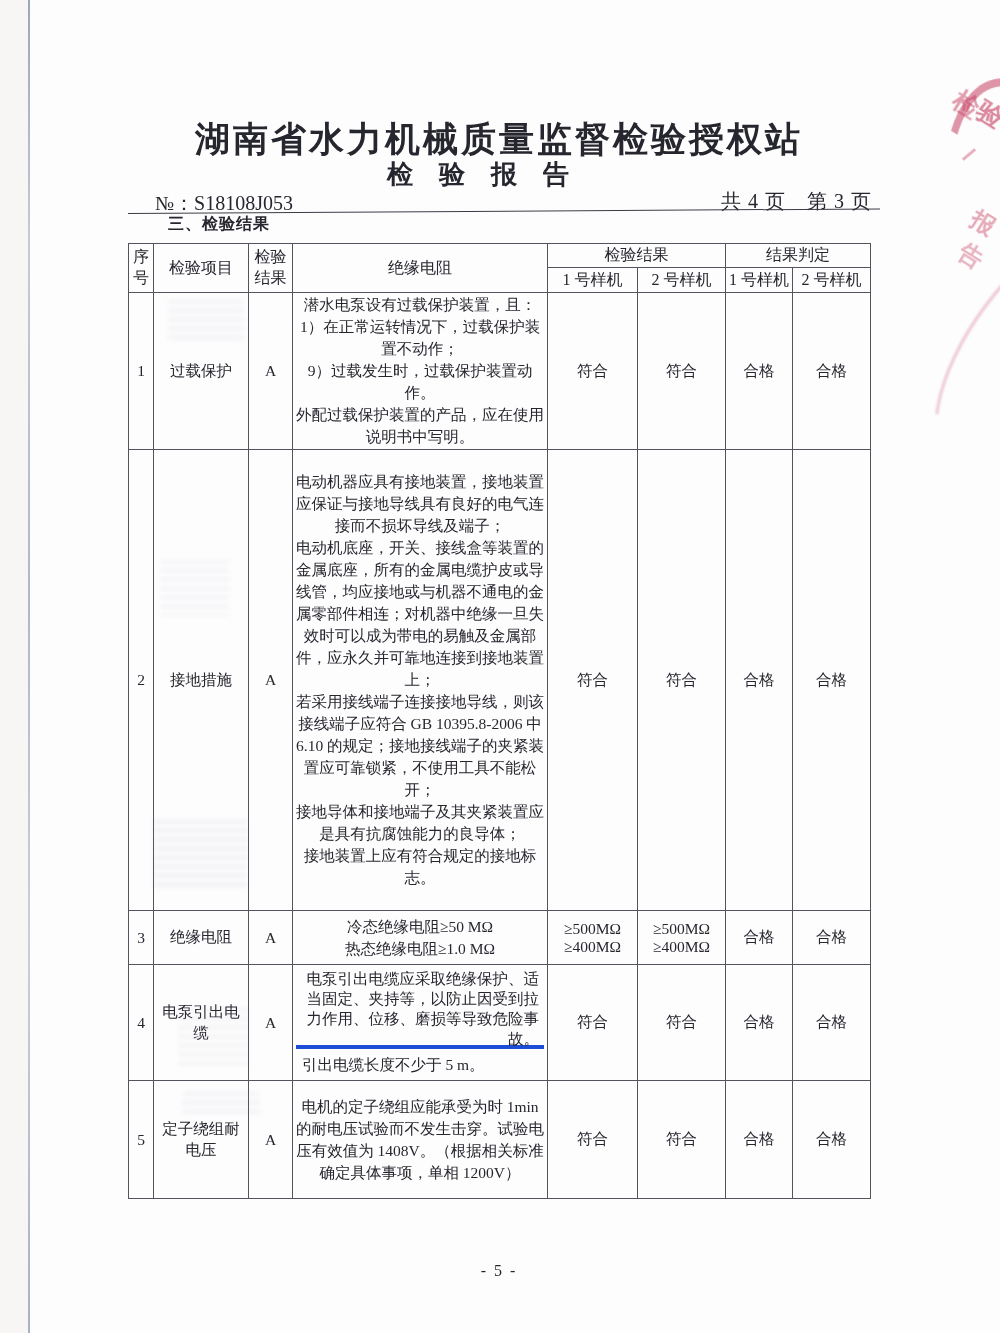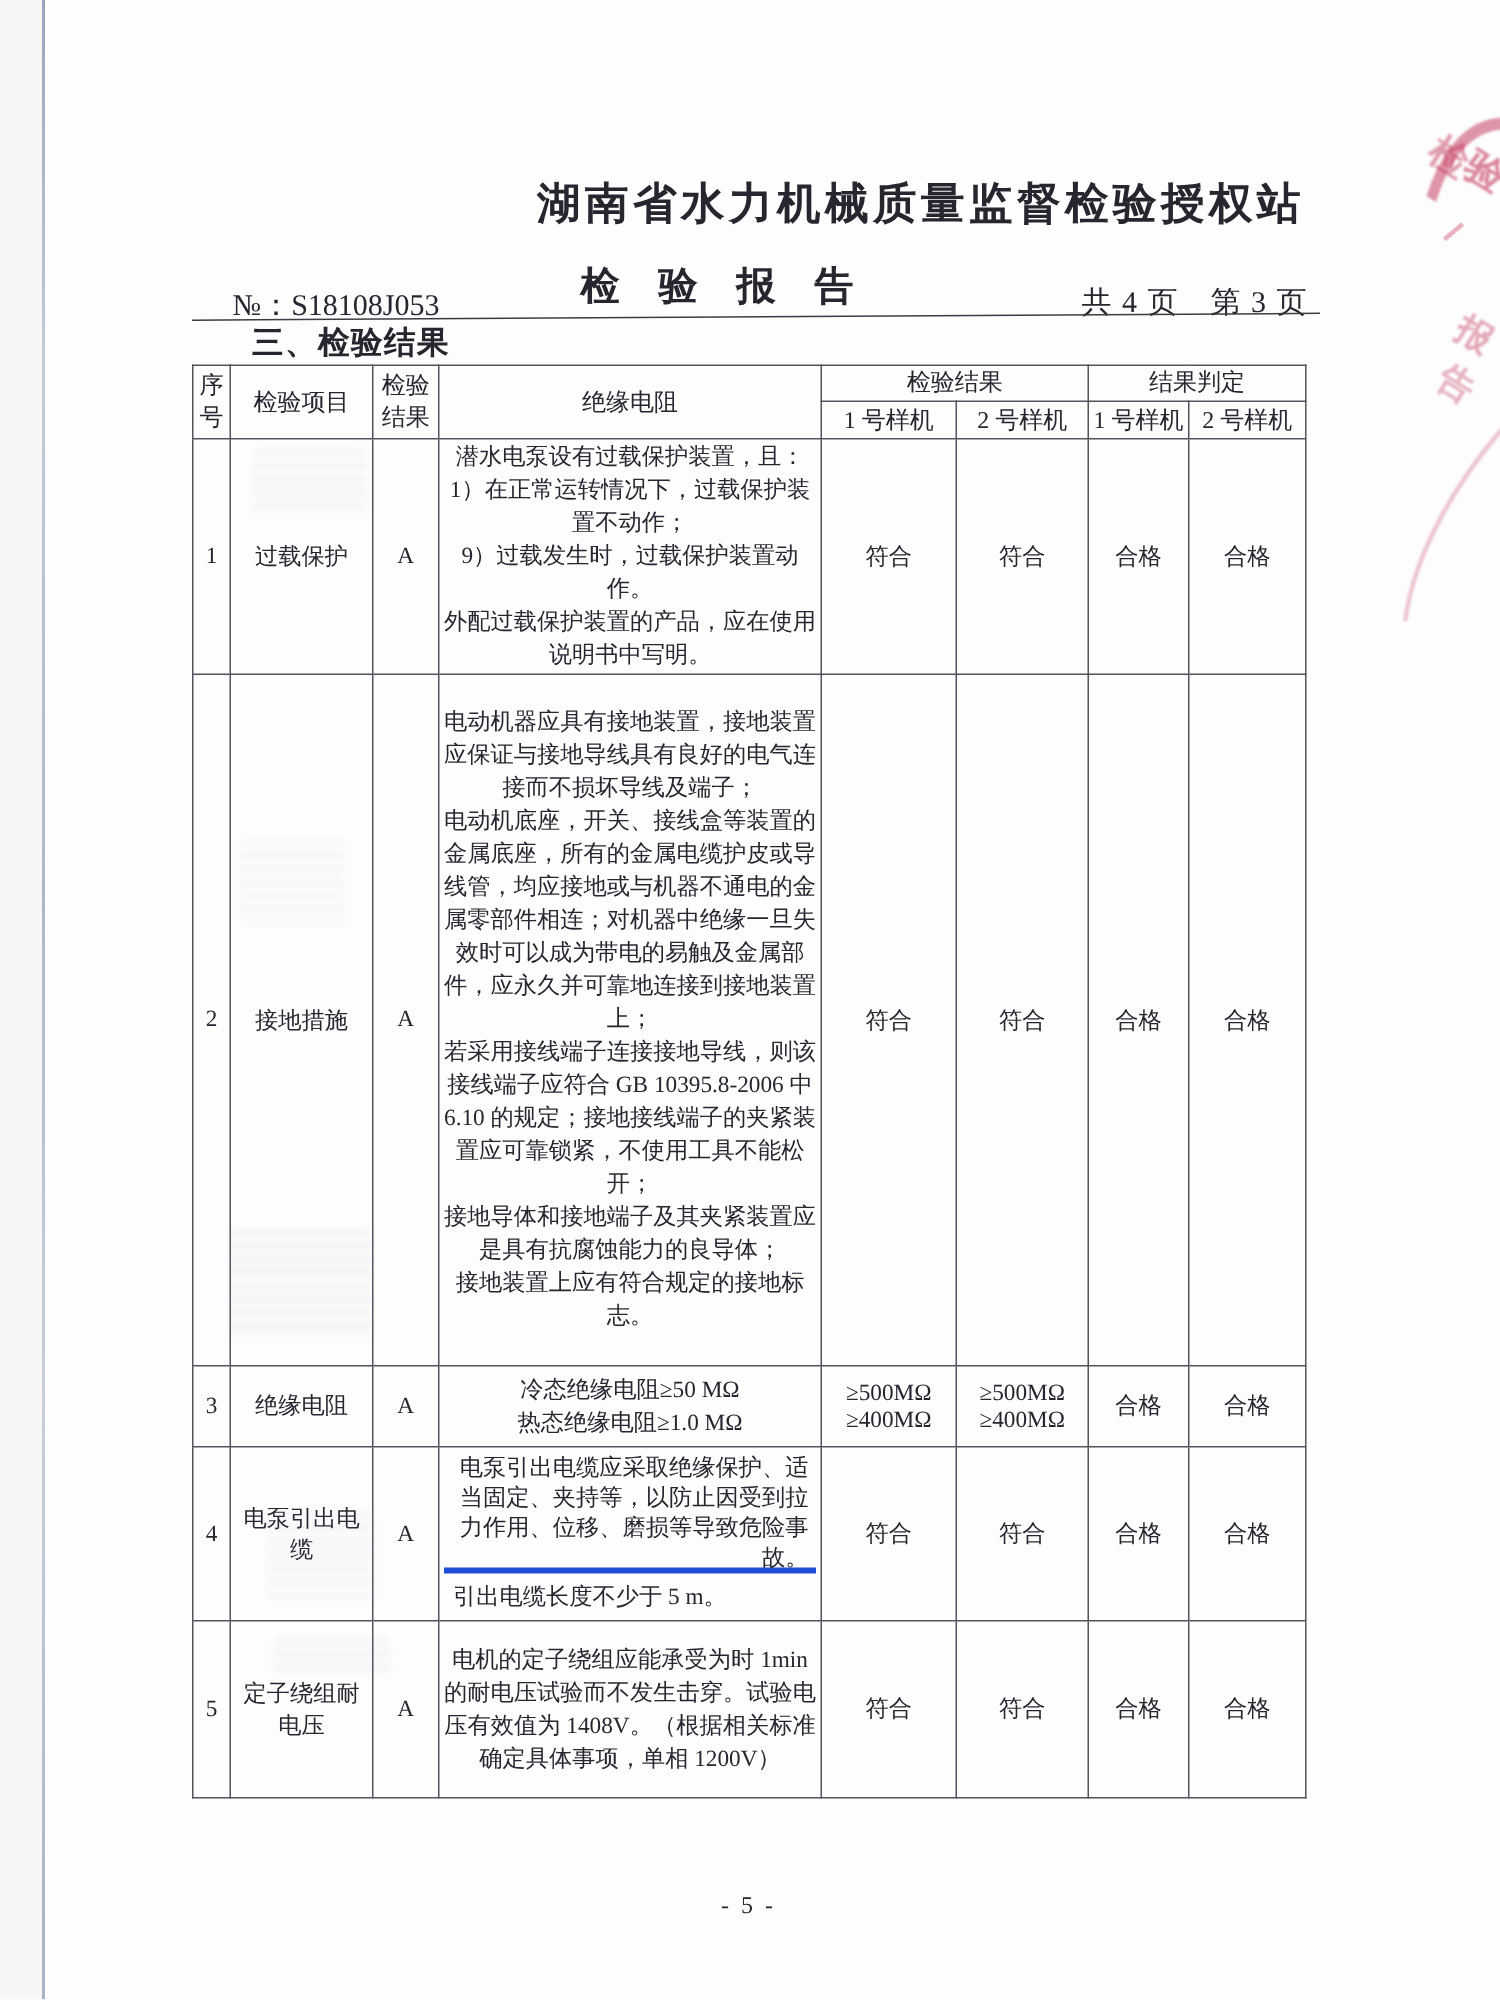--- a/index.html
+++ b/index.html
@@ -10,38 +10,38 @@
     position:relative;
     font-family:"Liberation Serif","DejaVu Serif",serif;
     color:#26262e;
   }
   
   .scan-strip{position:absolute;left:0;top:0;width:28px;height:1333px;background:#f7f6f4;}
   .fold-line{position:absolute;left:28px;top:0;width:2px;height:1333px;
     background:linear-gradient(180deg,#9aa6bd 0%,#c3cad8 18%,#aeb8cb 45%,#c8cedb 70%,#a8b2c6 100%);}
   .page-title{
     position:absolute;left:128px;top:116px;width:742px;
-    text-align:right;font-size:29px;font-weight:bold;letter-spacing:3px;
+    text-align:center;font-size:35px;font-weight:bold;letter-spacing:3px;
   }
   .page-subtitle{
     position:absolute;left:128px;top:157px;width:700px;
-    text-align:center;font-size:26px;font-weight:bold;margin-top:16px;
+    text-align:center;font-size:26px;font-weight:bold;
   }
   .ref-row{
     position:absolute;left:128px;top:190px;width:752px;height:24px;
     font-size:20px;
   }
   .ref-no{position:absolute;left:27px;top:0;}
   .ref-pages{position:absolute;right:8px;top:-2px;letter-spacing:1px;}
   .ref-underline{
     position:absolute;left:0;top:23px;width:752px;height:1px;background:#3c3c44;
     transform:rotate(-0.35deg);transform-origin:left center;
   }
   .section-heading{
-    position:absolute;left:168px;top:214px;font-size:21px;font-weight:bold;letter-spacing:1px;
+    position:absolute;left:168px;top:214px;font-size:16px;font-weight:bold;letter-spacing:1px;
   }
   table.report{
     position:absolute;left:128px;top:243px;
     border-collapse:collapse;table-layout:fixed;width:742px;
     font-size:15.5px;
     padding-left:24px;
   }
   table.report td{
     border:1px solid #53535c;
     text-align:center;vertical-align:middle;

